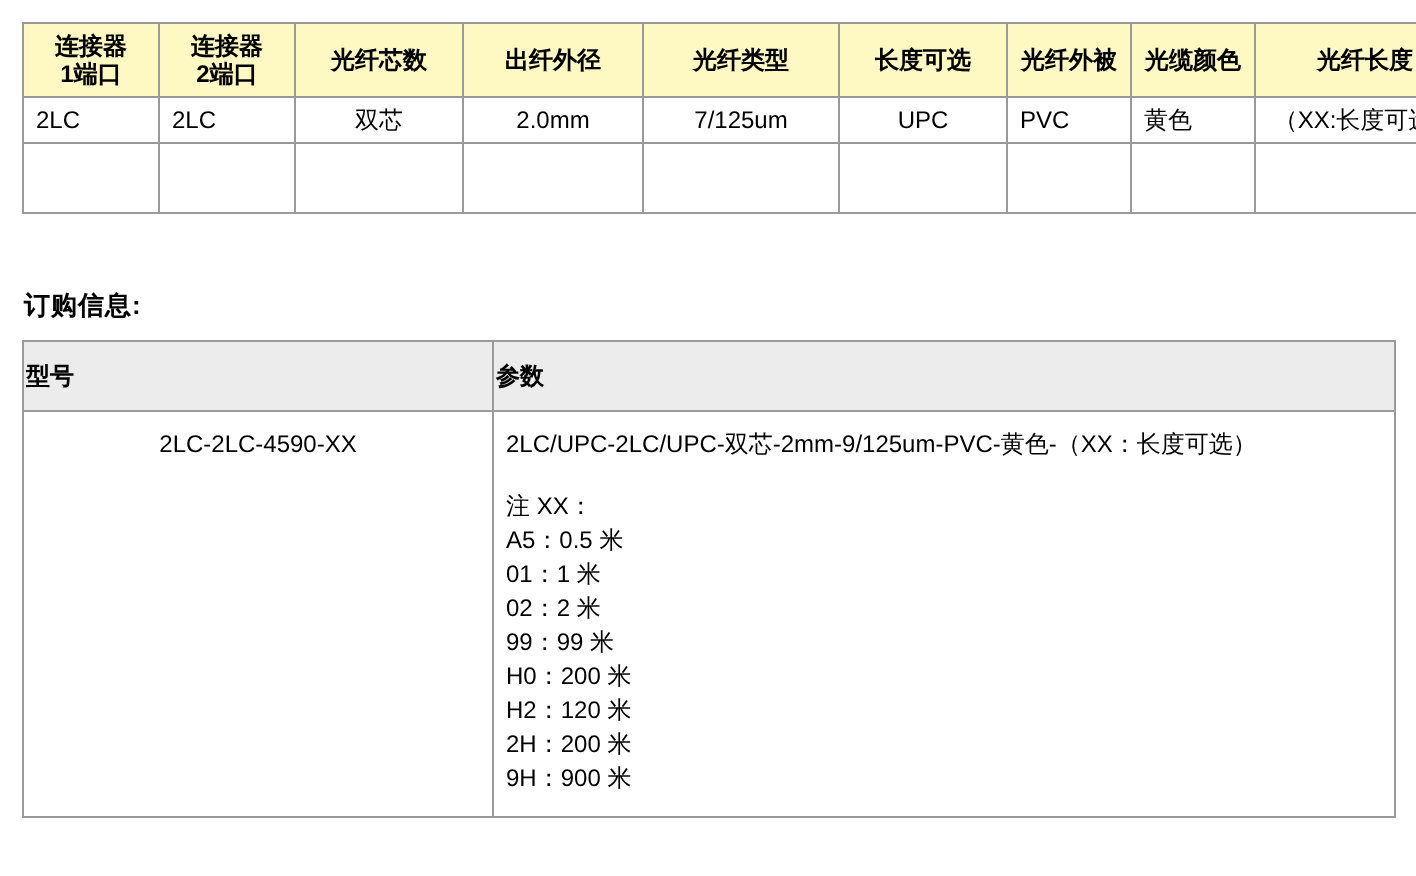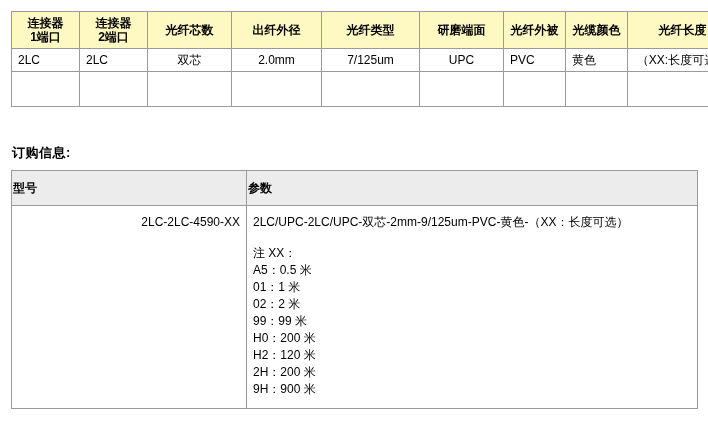--- a/index.html
+++ b/index.html
@@ -96,21 +96,21 @@
   }
   table.order td {
     border: 1px solid #9a9a9a;
     font-size: 12px;
     vertical-align: top;
     padding: 8px 6px 10px 6px;
     line-height: 17px;
     background: #ffffff;
   }
   td.model-cell {
-    text-align: right;
+    text-align: center;
   }
   .param-main {
     display: block;
     margin-bottom: 14px;
   }
   .note-title {
     display: block;
   }
   .note-item {
     display: block;
@@ -138,21 +138,21 @@
           <span class="two-line">连接器</span>
           <span class="two-line">1端口</span>
         </th>
         <th>
           <span class="two-line">连接器</span>
           <span class="two-line">2端口</span>
         </th>
         <th>光纤芯数</th>
         <th>出纤外径</th>
         <th>光纤类型</th>
-        <th>研磨端面</th>
+        <th>长度可选</th>
         <th>光纤外被</th>
         <th>光缆颜色</th>
         <th>光纤长度</th>
       </tr>
     </thead>
     <tbody>
       <tr>
         <td class="left-pad">2LC</td>
         <td class="left-pad">2LC</td>
         <td>双芯</td>

